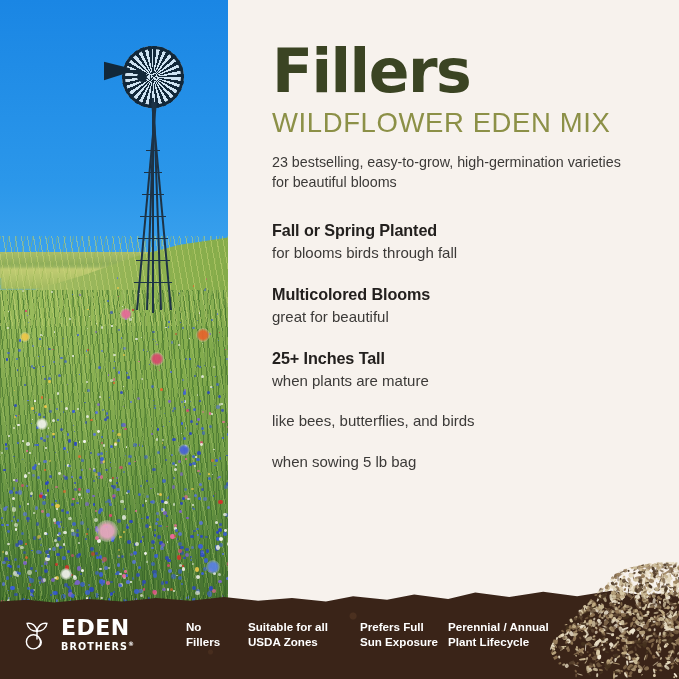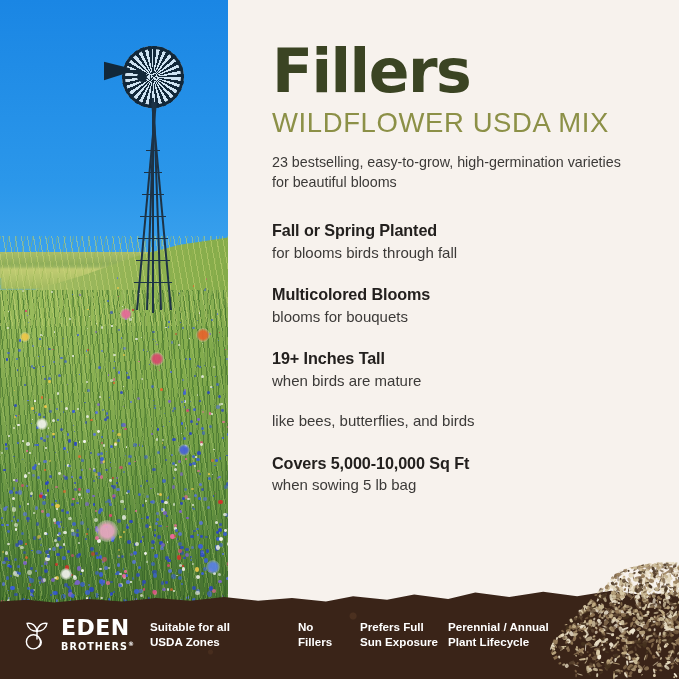--- a/index.html
+++ b/index.html
@@ -1173,41 +1173,40 @@
         <i class="fl" style="left:178px;top:176px;width:12px;height:12px;background:radial-gradient(circle,#4a64d8 40%, rgba(255,255,255,.25) 70%, transparent 72%);opacity:.92;"></i>
         <i class="fl" style="left:20px;top:64px;width:10px;height:10px;background:radial-gradient(circle,#f0c94a 40%, rgba(255,255,255,.25) 70%, transparent 72%);opacity:.92;"></i>
         <i class="fl" style="left:206px;top:292px;width:14px;height:14px;background:radial-gradient(circle,#5b82e6 40%, rgba(255,255,255,.25) 70%, transparent 72%);opacity:.92;"></i>
       </div>
   </div>
 
   <div id="grass-fringe"></div>
 
   <div id="content">
     <h1 id="title">Fillers</h1>
-    <div id="subtitle">WILDFLOWER USDA MIX</div>
+    <div id="subtitle">WILDFLOWER EDEN MIX</div>
     <div id="tagline">23 bestselling, easy-to-grow, high-germination varieties for beautiful blooms</div>
 
     <div id="features">
       <div class="feat">
         <div class="feat-title">Fall or Spring Planted</div>
         <div class="feat-sub">for blooms birds through fall</div>
       </div>
       <div class="feat">
         <div class="feat-title">Multicolored Blooms</div>
-        <div class="feat-sub">blooms for bouquets</div>
+        <div class="feat-sub">great for beautiful</div>
       </div>
       <div class="feat">
-        <div class="feat-title">19+ Inches Tall</div>
-        <div class="feat-sub">when birds are mature</div>
+        <div class="feat-title">25+ Inches Tall</div>
+        <div class="feat-sub">when plants are mature</div>
       </div>
       <div class="feat">
         <div class="feat-sub">like bees, butterflies, and birds</div>
       </div>
       <div class="feat">
-        <div class="feat-title">Covers 5,000-10,000 Sq Ft</div>
         <div class="feat-sub">when sowing 5 lb bag</div>
       </div>
     </div>
   </div>
 
   <div id="soil">
     <div id="soil-tex"></div>
   </div>
 
   <div id="seed-pile" style="clip-path: polygon(18% 100%, 6% 76%, 14% 52%, 28% 32%, 44% 17%, 60% 7%, 78% 2%, 100% 0%, 100% 100%);">
@@ -2293,23 +2292,23 @@
           <circle cx="19" cy="35" r="10"></circle>
           <path d="M27 30 C31 33 31 39 27 42"></path>
         </svg>
       </span>
       <span id="logo-text">
         <div class="logo-eden">EDEN</div>
         <div class="logo-brothers"><span>BROTHERS</span><sup>®</sup></div>
       </span>
     </div>
 
+    <div class="soil-feat" id="sf1">No
+Fillers</div>
     <div class="soil-feat" id="sf2">Suitable for all
 USDA Zones</div>
-    <div class="soil-feat" id="sf1">No
-Fillers</div>
     <div class="soil-feat" id="sf3">Prefers Full
 Sun Exposure</div>
     <div class="soil-feat" id="sf4">Perennial / Annual
 Plant Lifecycle</div>
   </div>
 
 </div>
 
 </body></html>

